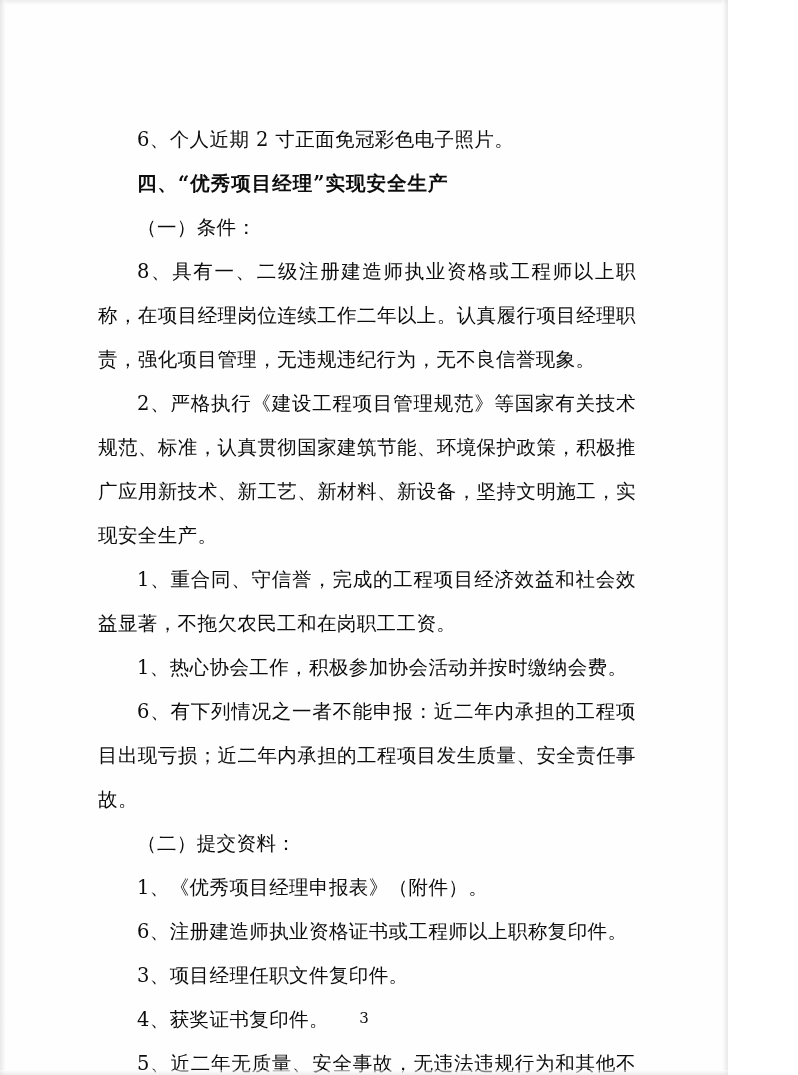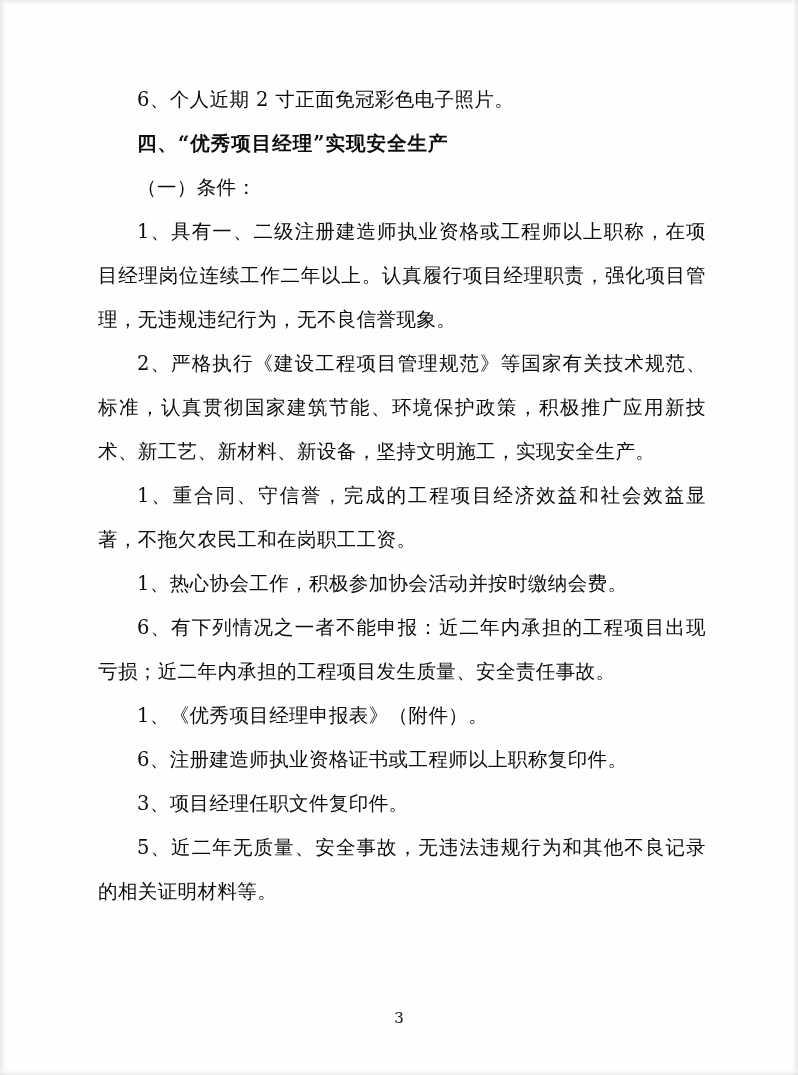--- a/index.html
+++ b/index.html
@@ -10,25 +10,25 @@
   body {
     width: 798px;
     height: 1075px;
     font-family: "DejaVu Serif", "Liberation Serif", serif;
     color: #0d0d0d;
     position: relative;
     overflow: hidden;
   }
   .page {
     position: relative;
-    width: 798px;
+    width: 728px;
     height: 1075px;
     background: #fefefe;
     box-sizing: border-box;
-    padding: 78px 92px 40px 98px;
+    padding: 118px 92px 40px 98px;
   }
   .doc-body {
     font-size: 19.5px;
     line-height: 44px;
     letter-spacing: 0.4px;
     text-align: justify;
     text-justify: inter-ideograph;
   }
   .para {
     margin: 0;
@@ -94,25 +94,27 @@
 <div class="page">
   <div class="edge-shadow-top"></div>
   <div class="edge-shadow-left"></div>
   <div class="edge-shadow-right"></div>
   <div class="edge-shadow-bottom"></div>
 
   <div class="doc-body">
     <p class="para">6、个人近期 2 寸正面免冠彩色电子照片。</p>
     <p class="para heading">四、“优秀项目经理”实现安全生产</p>
     <p class="para">（一）条件：</p>
-    <p class="para">1、具有一、二级注册建造师执业资格或工程师以上职称，在项目经理岗位连续工作二年以上。认真履行项目经理职责，强化项目管理，无违规违纪行为，无不良信誉现象。</p>
+    <p class="para">8、具有一、二级注册建造师执业资格或工程师以上职称，在项目经理岗位连续工作二年以上。认真履行项目经理职责，强化项目管理，无违规违纪行为，无不良信誉现象。</p>
     <p class="para">2、严格执行《建设工程项目管理规范》等国家有关技术规范、标准，认真贯彻国家建筑节能、环境保护政策，积极推广应用新技术、新工艺、新材料、新设备，坚持文明施工，实现安全生产。</p>
     <p class="para">1、重合同、守信誉，完成的工程项目经济效益和社会效益显著，不拖欠农民工和在岗职工工资。</p>
     <p class="para">1、热心协会工作，积极参加协会活动并按时缴纳会费。</p>
     <p class="para">6、有下列情况之一者不能申报：近二年内承担的工程项目出现亏损；近二年内承担的工程项目发生质量、安全责任事故。</p>
+    <p class="para">（二）提交资料：</p>
     <p class="para">1、《优秀项目经理申报表》（附件）。</p>
     <p class="para">6、注册建造师执业资格证书或工程师以上职称复印件。</p>
     <p class="para">3、项目经理任职文件复印件。</p>
+    <p class="para">4、获奖证书复印件。</p>
     <p class="para">5、近二年无质量、安全事故，无违法违规行为和其他不良记录的相关证明材料等。</p>
   </div>
 
   <div class="page-number">3</div>
 </div>
 
 </body></html>

